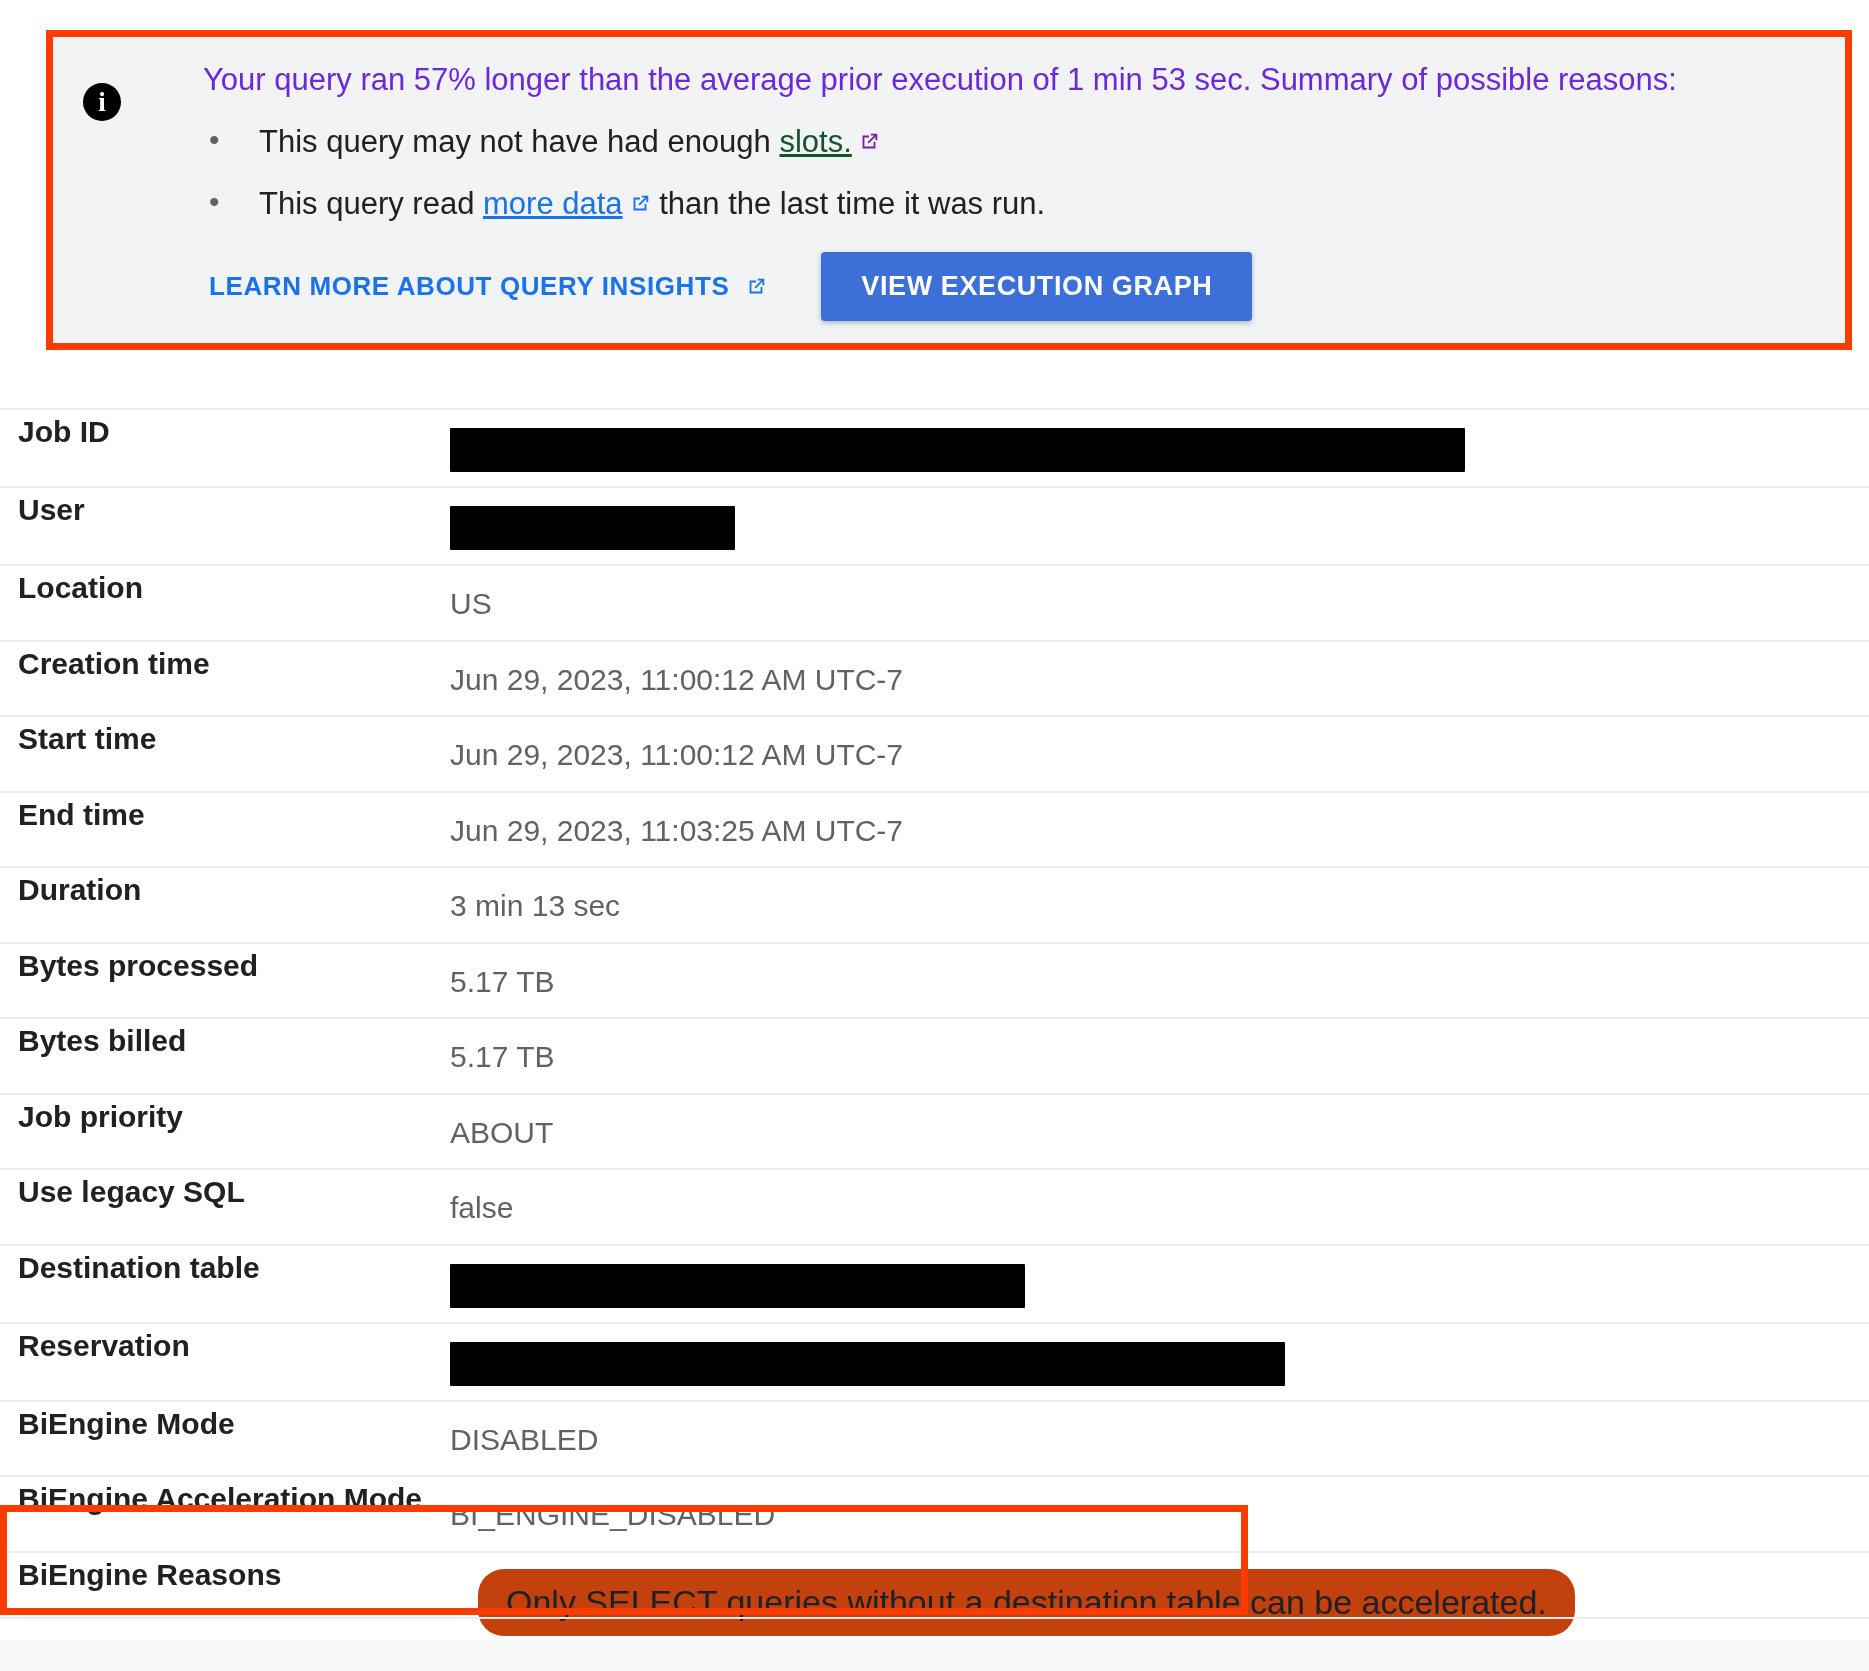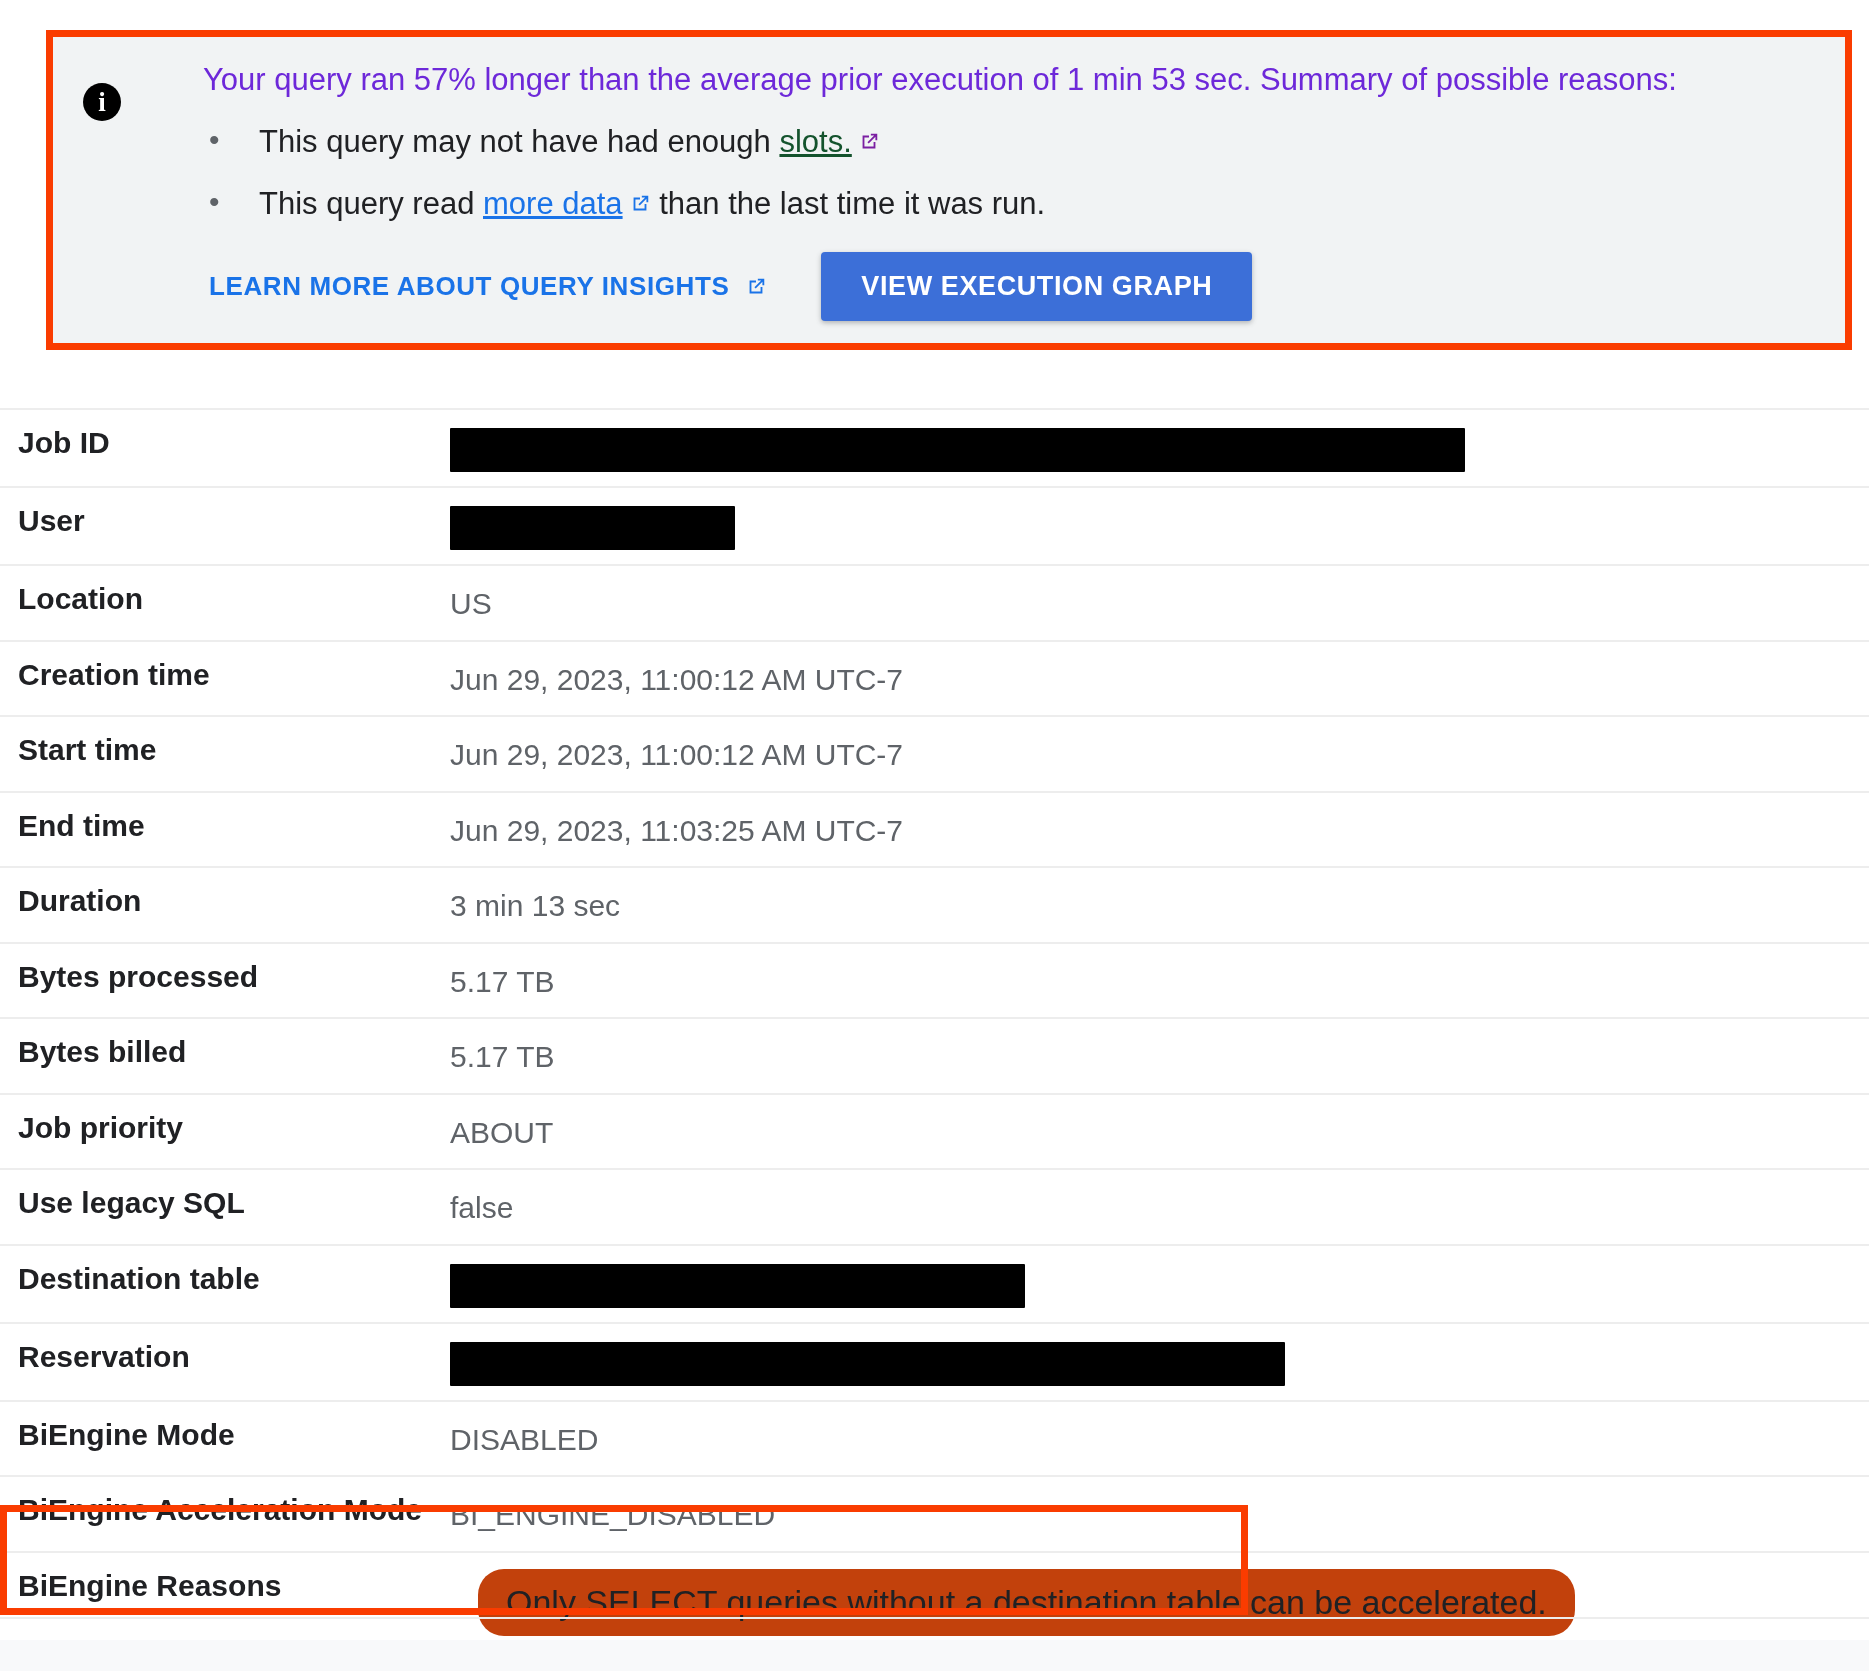--- a/index.html
+++ b/index.html
@@ -143,21 +143,21 @@
     display: flex;
     align-items: flex-start;
     border-top: 2px solid #EDEDED;
     min-height: 65px;
     box-sizing: border-box;
   }
   .drow .dlabel {
     width: 450px;
     flex: 0 0 450px;
     box-sizing: border-box;
-    padding: 11px 10px 14px 18px;
+    padding: 0 10px 14px 18px;
     font-size: 30px;
     font-weight: bold;
     color: #202124;
     line-height: 1.45;
   }
   .drow .dvalue {
     flex: 1 1 auto;
     box-sizing: border-box;
     padding: 16px 10px 14px 0;
     font-size: 30px;

